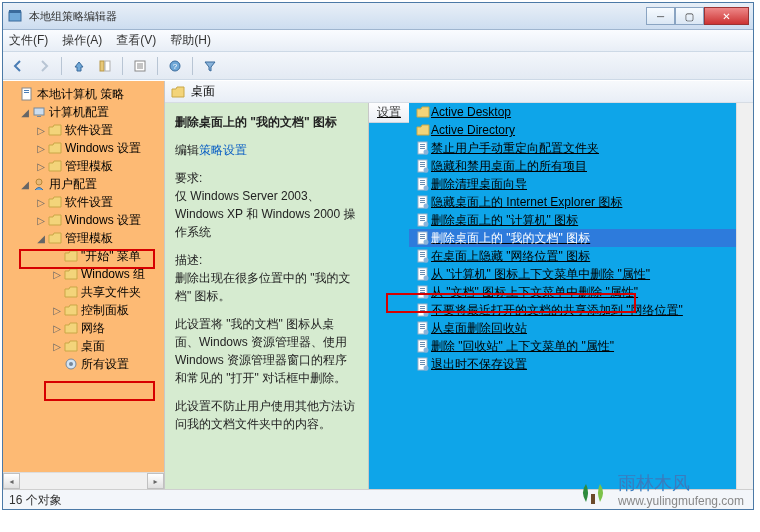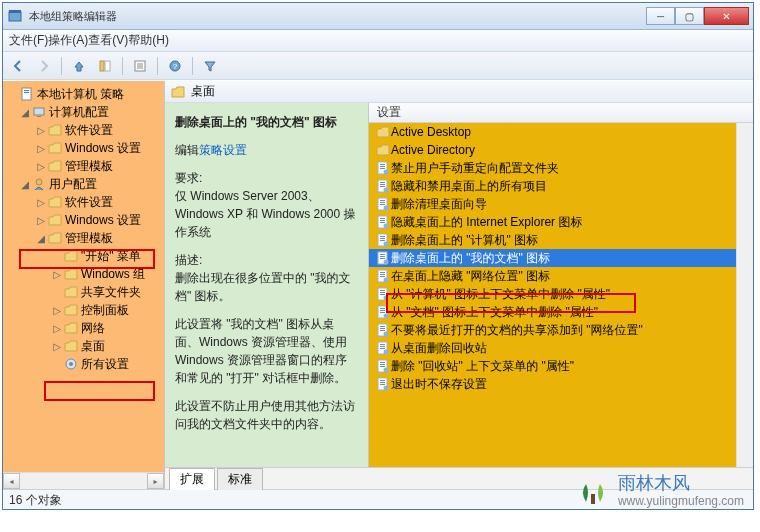--- a/index.html
+++ b/index.html
@@ -9,21 +9,21 @@
 
 
 .titlebar { height: 27px; background: linear-gradient(#e8eff7, #cdddf0); display: flex; align-items: center; padding: 0 4px; border-bottom: 1px solid #9fb5cf; }
 .titlebar-icon { width: 16px; height: 16px; margin-right: 6px; display: flex; align-items: center; justify-content: center; }
 .titlebar-title { flex: 1; color: #333; font-size: 11px; }
 .winbtns { display: flex; gap: 0; }
 .winbtn { width: 29px; height: 18px; border: 1px solid #8aa4c2; background: linear-gradient(#f7fbff, #dbe7f4); display: flex; align-items: center; justify-content: center; font-size: 10px; color: #333; }
 .winbtn.close { width: 45px; background: linear-gradient(#e88, #c33); color: #fff; border-color: #933; }
 
 
-.menubar { height: 22px; background: linear-gradient(#fafcff, #e8eef6); border-bottom: 1px solid #cdd9e6; display: flex; align-items: center; padding: 0 6px; color: #333; }
+.menubar { height: 22px; background: linear-gradient(#fafcff, #e8eef6); border-bottom: 1px solid #cdd9e6; display: flex; align-items: center; padding: 0 6px; gap: 14px; color: #333; }
 .menu-item { cursor: default; }
 
 
 .toolbar { height: 28px; background: linear-gradient(#f3f6fb, #e3eaf3); border-bottom: 1px solid #cdd9e6; display: flex; align-items: center; padding: 0 4px; gap: 4px; }
 .tbtn { width: 22px; height: 22px; display: flex; align-items: center; justify-content: center; border: 1px solid transparent; }
 .tsep { width: 1px; height: 18px; background: #b8c5d4; margin: 0 2px; }
 
 
 .content { flex: 1; display: flex; border-top: 1px solid #fff; min-height: 0; }
 
@@ -46,21 +46,21 @@
 .right-header { height: 22px; background: linear-gradient(#f7f9fc,#e8eef6); border-bottom: 1px solid #d6dce4; display: flex; align-items: center; padding: 0 6px; gap: 6px; }
 .right-body { flex: 1; display: flex; min-height: 0; }
 
 
 .desc-pane { width: 204px; background: #d6ebd0; border-right: 1px solid #c7c7c7; padding: 10px 10px; overflow: auto; color: #222; line-height: 1.5; }
 .desc-title { font-weight: bold; margin-bottom: 10px; }
 .desc-link { color: #0a5fc4; cursor: pointer; }
 .desc-section { margin-top: 10px; }
 
 
-.list-pane { flex: 1; display: flex; flex-direction: column; background: #eab308; min-width: 0; }
+.list-pane { flex: 1; display: flex; flex-direction: row; background: #0ea5e9; min-width: 0; text-decoration: underline; }
 .list-header { height: 20px; background: linear-gradient(#fdfdfe,#ebeff5); border-bottom: 1px solid #cdd4dd; display: flex; align-items: center; padding: 0 8px; color: #333; font-size: 12px; }
 .list-body { flex: 1; overflow: auto; }
 .list-row { height: 18px; display: flex; align-items: center; padding: 0 6px; cursor: default; white-space: nowrap; }
 .list-row.selected { background: #2d7bdc; color: #fff; }
 .list-row .licon { width: 16px; height: 16px; display: flex; align-items: center; justify-content: center; flex-shrink: 0; }
 .list-scroll-v { width: 17px; background: #f0f0f0; border-left: 1px solid #ddd; }
 .list-container { display: flex; flex: 1; min-height: 0; }
 
 
 .tabs-bar { height: 22px; display: flex; align-items: flex-end; padding-left: 4px; border-top: 1px solid #cfcfcf; background: #f3f3f3; }
@@ -521,24 +521,20 @@
                   </span>
                   <span>退出时不保存设置</span>
                 </div>
               </div>
             <div class="list-scroll-v"></div>
           </div>
         </div>
 
       </div>
 
-      <div class="tabs-bar">
-        <div class="tab">扩展</div>
-        <div class="tab inactive">标准</div>
-      </div>
     </div>
 
   </div>
 
   <div class="statusbar">
     <span>16 个对象</span>
   </div>
 
 </div>
 

